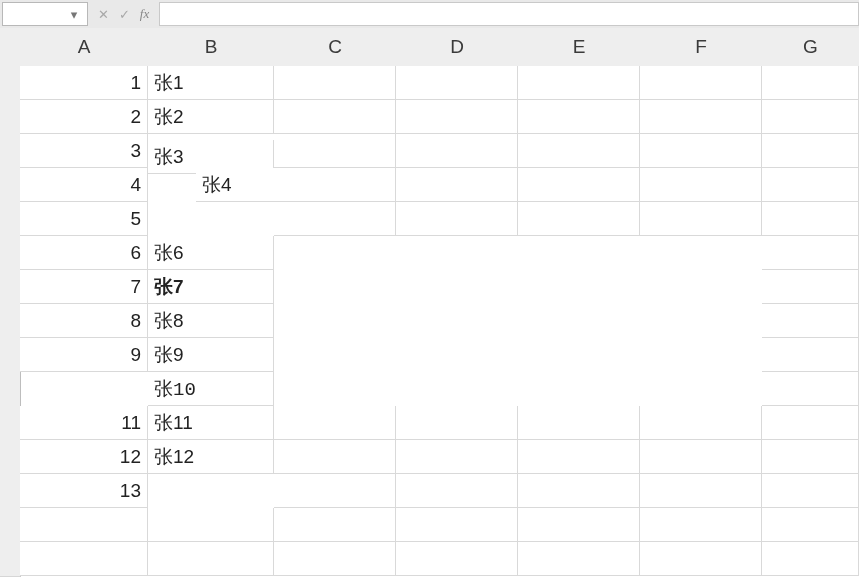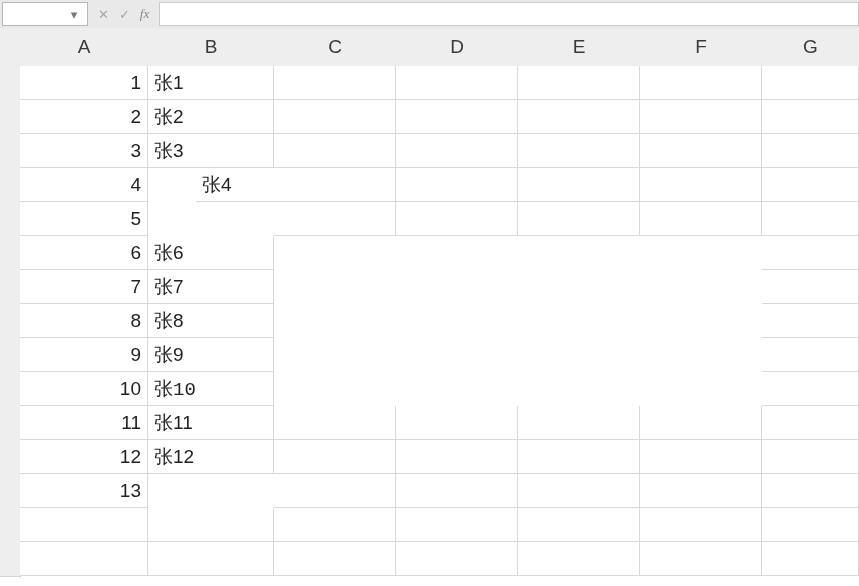--- a/index.html
+++ b/index.html
@@ -60,21 +60,21 @@
       <div class="rowhdr" style="top: 72px; height: 34px;"></div>
       <div class="cell blank right" style="left: 20px; top: 72px; width: 128px; height: 34px;">2</div>
       <div class="cell blank left" style="left: 148px; top: 72px; width: 126px; height: 34px;">张2</div>
       <div class="cell blank left" style="left: 274px; top: 72px; width: 122px; height: 34px;"></div>
       <div class="cell blank left" style="left: 396px; top: 72px; width: 122px; height: 34px;"></div>
       <div class="cell blank left" style="left: 518px; top: 72px; width: 122px; height: 34px;"></div>
       <div class="cell blank left" style="left: 640px; top: 72px; width: 122px; height: 34px;"></div>
       <div class="cell blank left" style="left: 762px; top: 72px; width: 97px; height: 34px;"></div>
       <div class="rowhdr" style="top: 106px; height: 34px;"></div>
       <div class="cell blank right" style="left: 20px; top: 106px; width: 128px; height: 34px;">3</div>
-      <div class="cell blank left" style="left: 148px; top: 106px; width: 126px; height: 34px;">张3</div>
+      <div class="cell blank left" style="left: 148px; top: 112px; width: 126px; height: 34px;">张3</div>
       <div class="cell blank left" style="left: 274px; top: 106px; width: 122px; height: 34px;"></div>
       <div class="cell blank left" style="left: 396px; top: 106px; width: 122px; height: 34px;"></div>
       <div class="cell blank left" style="left: 518px; top: 106px; width: 122px; height: 34px;"></div>
       <div class="cell blank left" style="left: 640px; top: 106px; width: 122px; height: 34px;"></div>
       <div class="cell blank left" style="left: 762px; top: 106px; width: 97px; height: 34px;"></div>
       <div class="rowhdr" style="top: 140px; height: 34px;"></div>
       <div class="cell blank right" style="left: 20px; top: 140px; width: 128px; height: 34px;">4</div>
       <div class="cell blank left" style="left: 148px; top: 140px; width: 126px; height: 34px; margin-left: 48px;">张4</div>
       <div class="cell blank left" style="left: 274px; top: 140px; width: 122px; height: 34px;"></div>
       <div class="cell blank left" style="left: 396px; top: 140px; width: 122px; height: 34px;"></div>
@@ -87,32 +87,31 @@
       <div class="cell blank left" style="left: 396px; top: 174px; width: 122px; height: 34px;"></div>
       <div class="cell blank left" style="left: 518px; top: 174px; width: 122px; height: 34px;"></div>
       <div class="cell blank left" style="left: 640px; top: 174px; width: 122px; height: 34px;"></div>
       <div class="cell blank left" style="left: 762px; top: 174px; width: 97px; height: 34px;"></div>
       <div class="rowhdr" style="top: 208px; height: 34px;"></div>
       <div class="cell blank right" style="left: 20px; top: 208px; width: 128px; height: 34px;">6</div>
       <div class="cell blank left" style="left: 148px; top: 208px; width: 126px; height: 34px;">张6</div>
       <div class="cell blank left" style="left: 762px; top: 208px; width: 97px; height: 34px;"></div>
       <div class="rowhdr" style="top: 242px; height: 34px;"></div>
       <div class="cell blank right" style="left: 20px; top: 242px; width: 128px; height: 34px;">7</div>
-      <div class="cell blank left" style="left: 148px; top: 242px; width: 126px; height: 34px;">张7</div>
+      <div class="cell blank left" style="left: 148px; top: 242px; width: 126px; height: 34px; font-weight: bold;">张7</div>
       <div class="cell blank left" style="left: 762px; top: 242px; width: 97px; height: 34px;"></div>
       <div class="rowhdr" style="top: 276px; height: 34px;"></div>
       <div class="cell blank right" style="left: 20px; top: 276px; width: 128px; height: 34px;">8</div>
       <div class="cell blank left" style="left: 148px; top: 276px; width: 126px; height: 34px;">张8</div>
       <div class="cell blank left" style="left: 762px; top: 276px; width: 97px; height: 34px;"></div>
       <div class="rowhdr" style="top: 310px; height: 34px;"></div>
       <div class="cell blank right" style="left: 20px; top: 310px; width: 128px; height: 34px;">9</div>
       <div class="cell blank left" style="left: 148px; top: 310px; width: 126px; height: 34px;">张9</div>
       <div class="cell blank left" style="left: 762px; top: 310px; width: 97px; height: 34px;"></div>
       <div class="rowhdr" style="top: 344px; height: 34px;"></div>
-      <div class="cell blank right" style="left: 20px; top: 344px; width: 128px; height: 34px;">10</div>
       <div class="cell blank left" style="left: 148px; top: 344px; width: 126px; height: 34px; font-family: Liberation Mono, monospace;">张10</div>
       <div class="cell blank left" style="left: 762px; top: 344px; width: 97px; height: 34px;"></div>
       <div class="rowhdr" style="top: 378px; height: 34px;"></div>
       <div class="cell blank right" style="left: 20px; top: 378px; width: 128px; height: 34px;">11</div>
       <div class="cell blank left" style="left: 148px; top: 378px; width: 126px; height: 34px;">张11</div>
       <div class="cell blank left" style="left: 274px; top: 378px; width: 122px; height: 34px;"></div>
       <div class="cell blank left" style="left: 396px; top: 378px; width: 122px; height: 34px;"></div>
       <div class="cell blank left" style="left: 518px; top: 378px; width: 122px; height: 34px;"></div>
       <div class="cell blank left" style="left: 640px; top: 378px; width: 122px; height: 34px;"></div>
       <div class="cell blank left" style="left: 762px; top: 378px; width: 97px; height: 34px;"></div>

